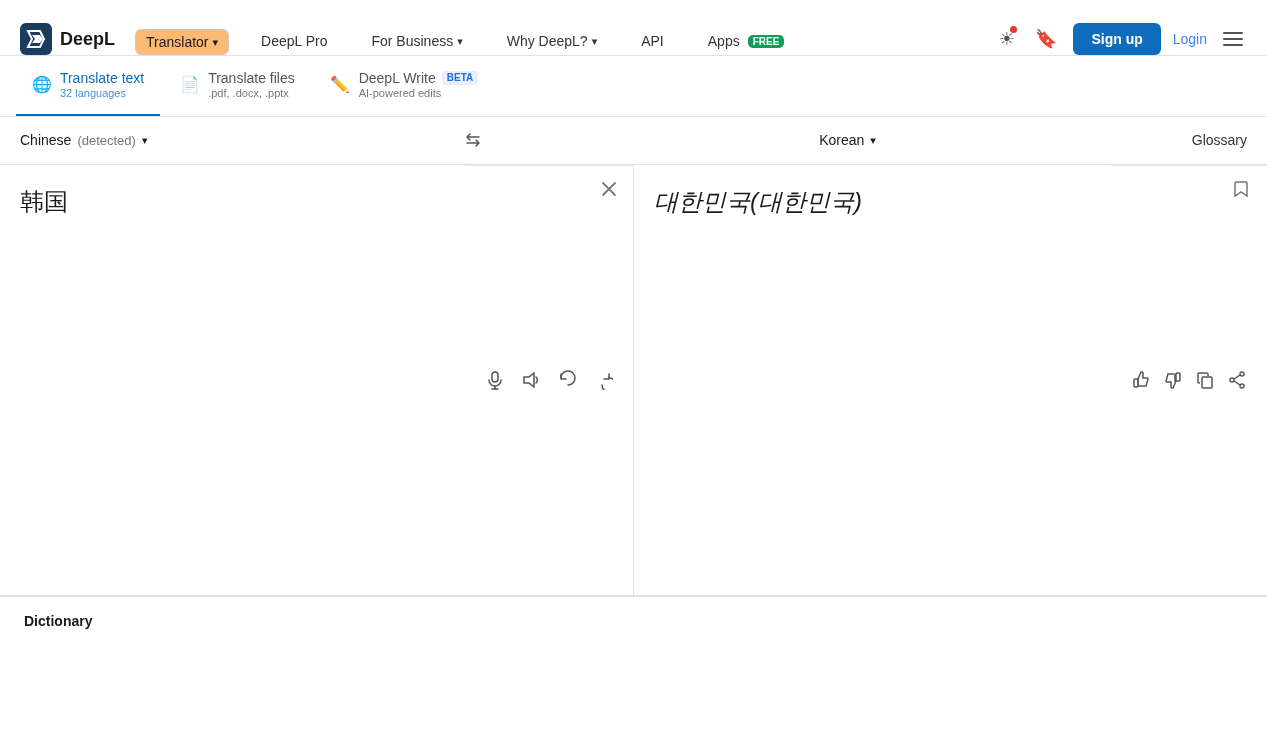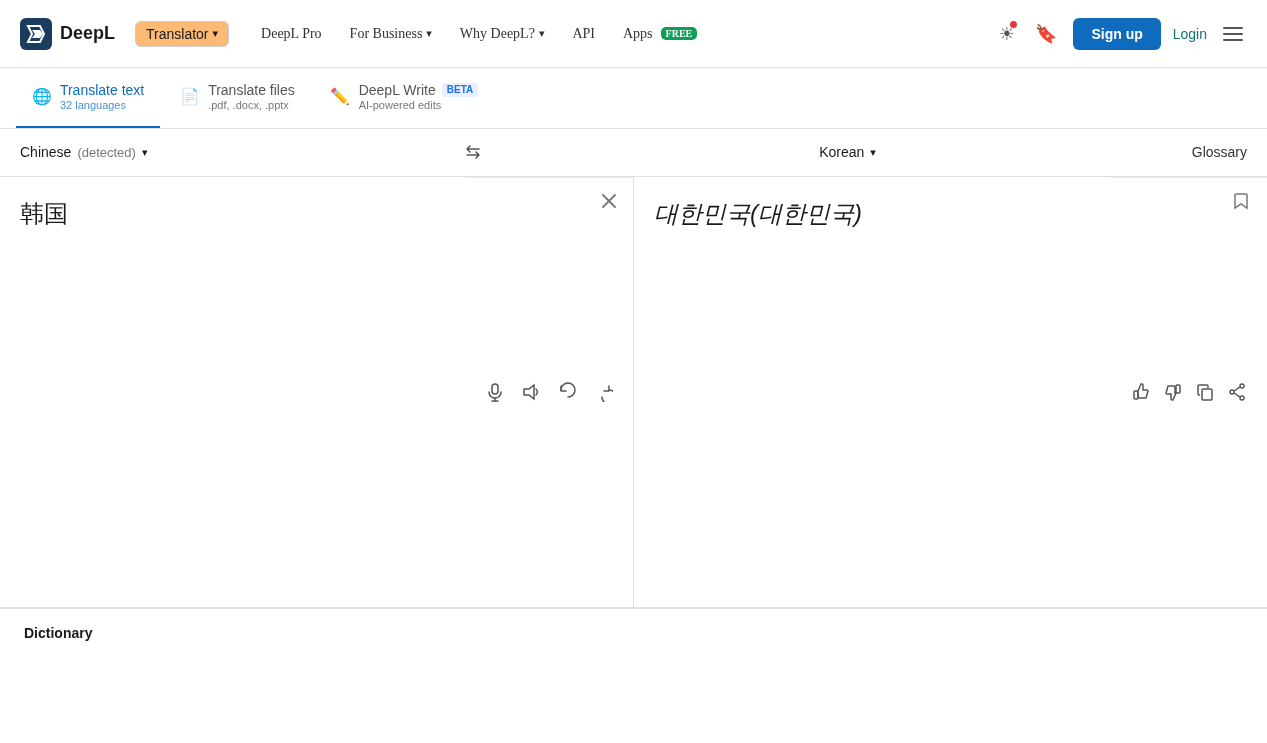--- a/index.html
+++ b/index.html
@@ -1,23 +1,23 @@
 <!DOCTYPE html>
 <html><head>
   <meta charset="utf-8">
   <style>
     * { box-sizing: border-box; margin: 0; padding: 0; }
     body { font-family: -apple-system, BlinkMacSystemFont, 'Segoe UI', sans-serif; background: #fff; color: #1a1a1a; font-size: 14px; }
 
     
     .header {
       display: flex;
-      align-items: center;
+      align-items: flex-end;
       padding: 0 20px;
-      height: 68px;
+      height: 56px;
       border-bottom: 1px solid #e0e0e0;
       background: #fff;
     }
     .logo-area {
       display: flex;
       align-items: center;
       gap: 8px;
       margin-right: 20px;
     }
     .logo-icon {
@@ -37,24 +37,23 @@
       border: 1px solid #ccc;
       border-radius: 6px;
       background: #fdba74;
       font-size: 14px;
       cursor: pointer;
       color: #1a1a1a;
     }
     .nav-main {
       display: flex;
       align-items: center;
-      gap: 4px;
+      gap: 20px;
       flex: 1;
       margin-left: 20px;
-      font-family: Liberation Serif, serif;
     }
     .nav-item {
       padding: 6px 12px;
       font-size: 14px;
       color: #333;
       cursor: pointer;
       white-space: nowrap;
       display: flex;
       align-items: center;
       gap: 4px;
@@ -99,21 +98,21 @@
       position: absolute;
       top: 2px;
       right: 2px;
       width: 7px;
       height: 7px;
       background: #e53935;
       border-radius: 50%;
     }
     .login-text {
       font-size: 14px;
-      color: #0f766e;
+      color: #3b82f6;
       cursor: pointer;
     }
     .menu-lines {
       display: flex;
       flex-direction: column;
       gap: 4px;
       padding: 4px;
       cursor: pointer;
     }
     .menu-line {

